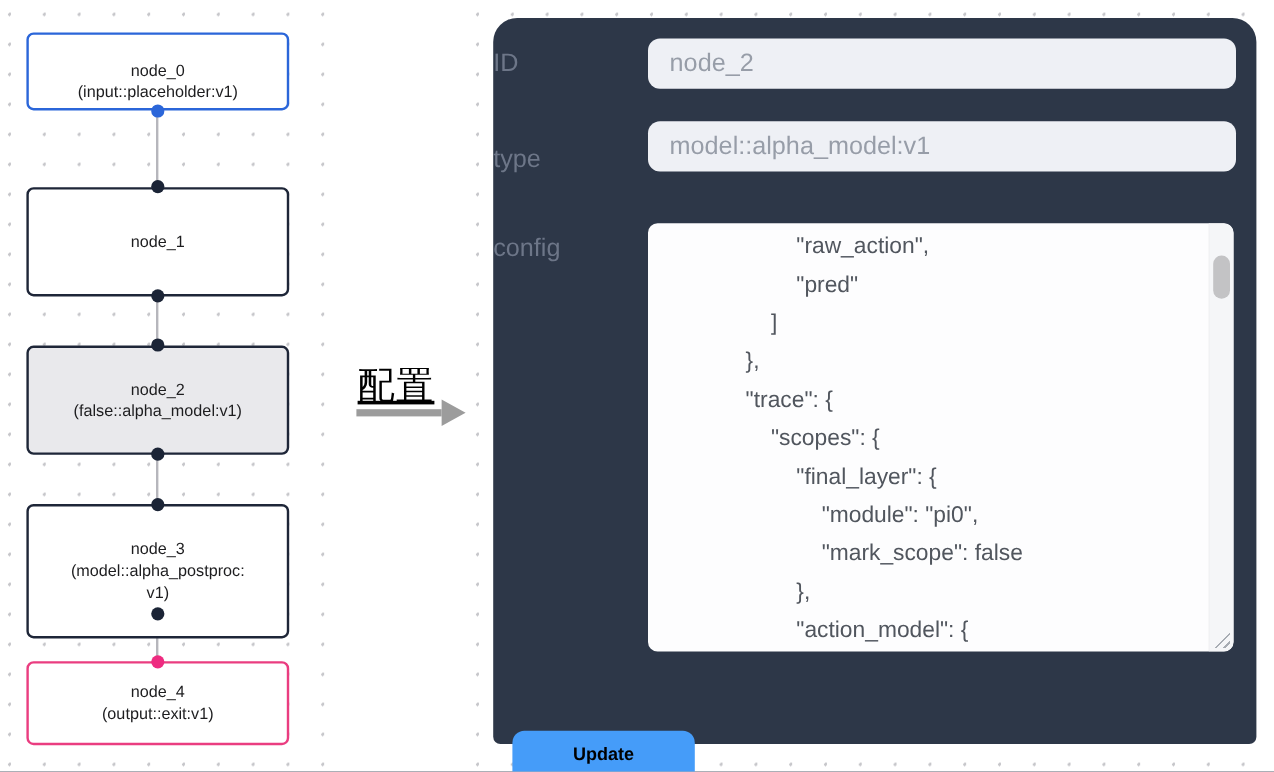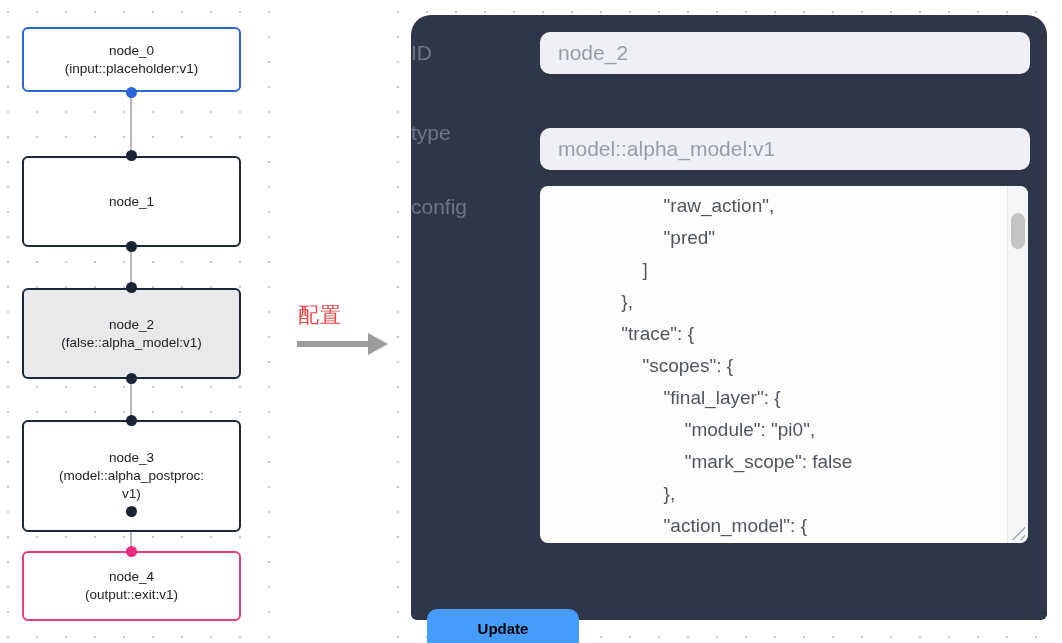--- a/index.html
+++ b/index.html
@@ -25,40 +25,40 @@
     position: absolute; left: 22px; width: 219px;
     background: #ffffff;
     border: 2px solid #1e2638;
     border-radius: 6px;
     display: flex; flex-direction: column; justify-content: center; align-items: center;
     text-align: center;
     font-size: 13.5px; line-height: 18px; color: #1d1d1f;
     padding: 4px 33px;
   }
   .flow-node .node-sub { word-break: break-all; }
-  .n-input    { border-color: #2b66d9; }
+  .n-input    { border-color: #2b66d9; justify-content: flex-end; }
   .n-selected { background: #e9e9ec; border-width: 2.5px; }
   .n-output   { border-color: #ea3d80; }
 
   .edge {
     position: absolute; left: 130px; width: 2px;
     background: #b6b6bc;
   }
   .handle {
     position: absolute; left: 126px;
     width: 11px; height: 11px; border-radius: 50%;
     background: #1b2436;
   }
   .handle-blue { background: #2b66d9; }
   .handle-pink { background: #ee2b80; }
 
   
   .annotation-label {
     position: absolute; left: 298px; top: 301px;
-    font-size: 21px; color: #ef4444; letter-spacing: 1px;
+    font-size: 31px; color: #000000; letter-spacing: 1px; text-decoration: underline;
   }
   .arrow-shaft {
     position: absolute; left: 297px; top: 341px;
     width: 71px; height: 6px; background: #9c9c9c;
   }
   .arrow-head {
     position: absolute; left: 368px; top: 333px;
     width: 0; height: 0;
     border-top: 11px solid transparent;
     border-bottom: 11px solid transparent;
@@ -166,21 +166,21 @@
 <div class="annotation-label">配置</div>
 <div class="arrow-shaft"></div>
 <div class="arrow-head"></div>
 
 <div class="panel">
 
   <div class="field-label" style="top:17px;height:42px;line-height:42px">ID</div>
   <input class="field-input" style="top: 17px;" readonly="" value="node_2">
 
   <div class="field-label" style="top:97px;height:42px;line-height:42px">type</div>
-  <input class="field-input" style="top: 113px;" readonly="" value="model::alpha_model:v1">
+  <input class="field-input" style="top: 86px;" readonly="" value="model::alpha_model:v1">
 
   <div class="field-label" style="top:180px">config</div>
 
   <div class="config-box">
     <div class="config-text">                    "raw_action",
                     "pred"
                 ]
             },
             "trace": {
                 "scopes": {

